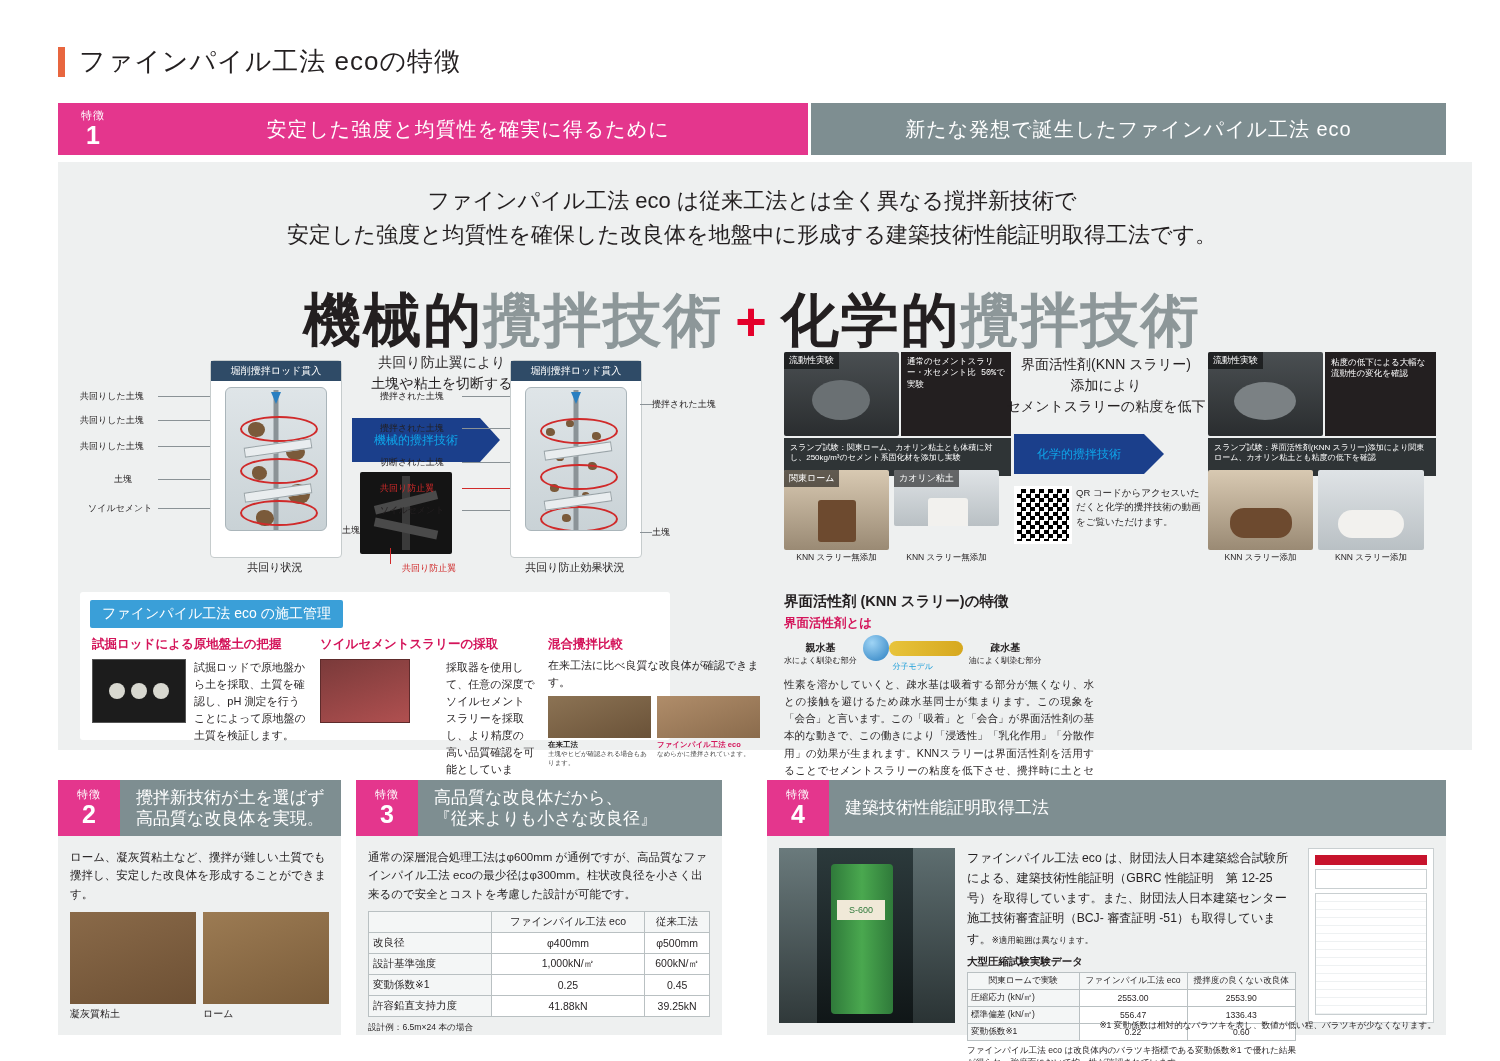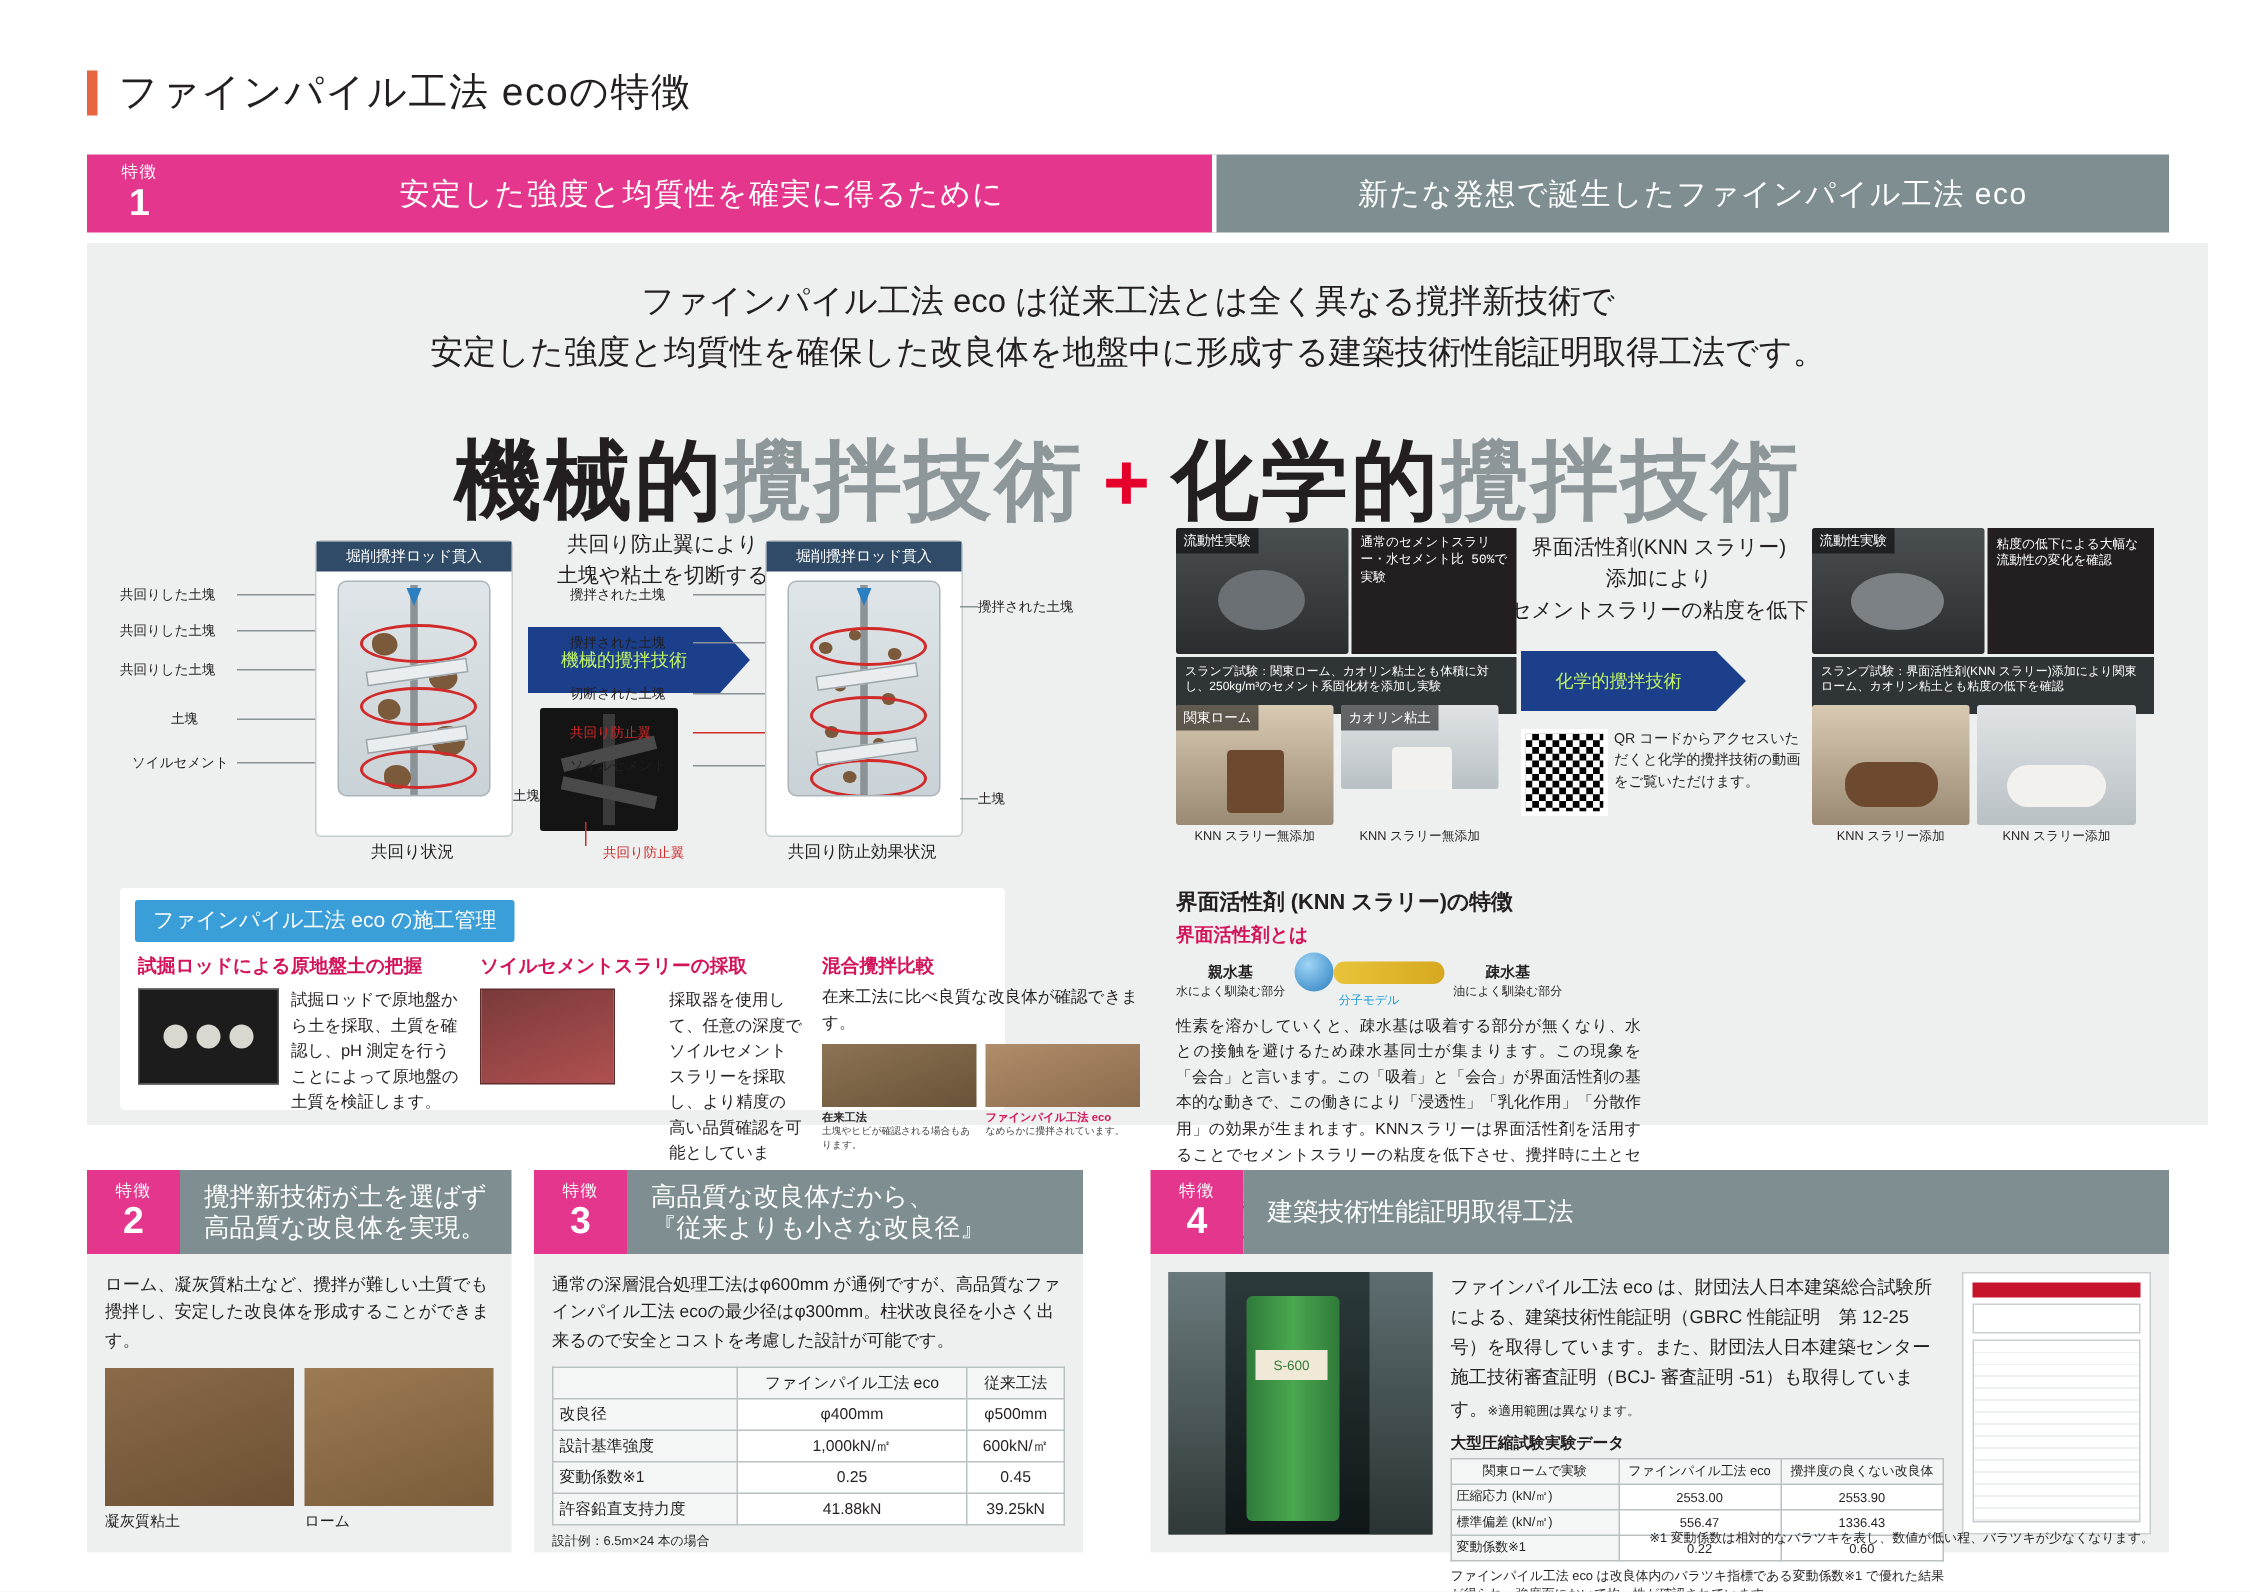--- a/index.html
+++ b/index.html
@@ -65,21 +65,21 @@
     background:linear-gradient(180deg,#dfe5e8,#c9d2d6);border-radius:6px;
     border:1px solid #aab5ba;overflow:hidden;
   }
   .lump{position:absolute;background:#7a5a3a;border-radius:45% 55% 50% 50%;}
   .redarrow{position:absolute;border:2px solid #d02a2a;border-radius:50%;}
   .cap{position:absolute;font-size:11px;color:#231f20;text-align:center;}
   .lbl{position:absolute;font-size:9px;color:#231f20;white-space:nowrap;}
   .lbl.red{color:#d02a2a;}
   .leader{position:absolute;background:#8a9296;height:1px;}
   .arrow-blue{
-    position:absolute;background:#1b3f8b;color:#bef264;font-size:12px;display:flex;align-items:center;
+    position:absolute;background:#1b3f8b;color:#0ea5e9;font-size:12px;display:flex;align-items:center;
     justify-content:center;
   }
   .arrow-tip{
     position:absolute;width:0;height:0;border-top:22px solid transparent;border-bottom:22px solid transparent;
     border-left:20px solid #1b3f8b;
   }
   .midtext{position:absolute;font-size:14px;line-height:1.5;text-align:center;}
 
   
   .photos{position:absolute;left:726px;top:190px;width:640px;height:235px;}

